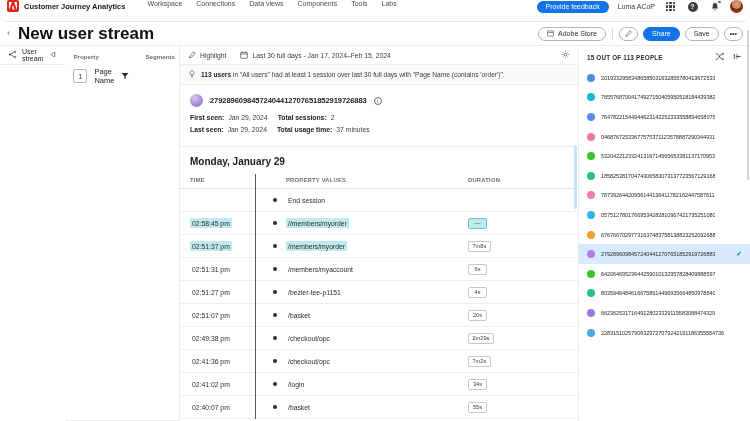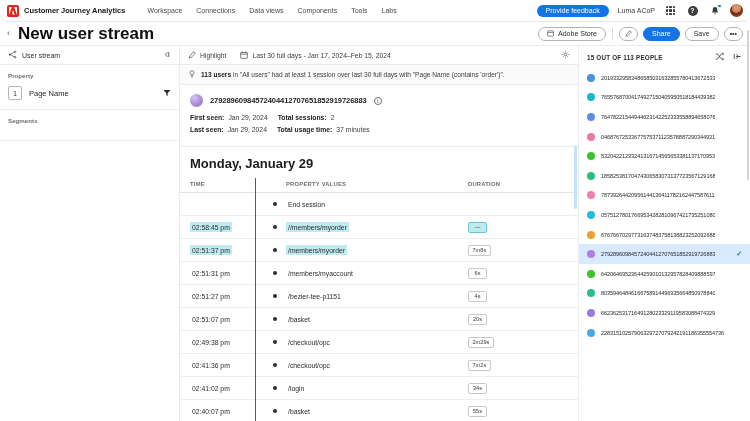--- a/index.html
+++ b/index.html
@@ -9,21 +9,21 @@
     font-size: 7px;
     color: #2c2c2c;
     background: #ffffff;
     overflow: hidden;
   }
   .app { width: 750px; height: 421px; display: flex; flex-direction: column; position: relative; }
 
   
   .topnav {
     height: 22px; flex: 0 0 22px;
-    display: flex; align-items: center;
+    display: flex; align-items: flex-start;
     border-bottom: 1px solid #e8e8e8;
     background: #fff; padding: 0 7px; border-radius: 8px;
   }
   .brand { display: flex; align-items: center; gap: 5px; margin-right: 22px; }
   .brand-logo {
     width: 12px; height: 12px; background: #e1251b;
     border-radius: 2px; display: flex; align-items: center; justify-content: center;
   }
   .brand-logo svg { display: block; }
   .brand-name { font-size: 7.5px; font-weight: bold; color: #181818; white-space: nowrap; }
@@ -71,21 +71,21 @@
   .btn.primary { background: #1473e6; border-color: #1473e6; color: #fff; }
   .btn.square { padding: 2.5px 5px; }
   .sep-v { width: 1px; height: 12px; background: #dcdcdc; margin: 0 1px; }
 
   
   .body { flex: 1 1 auto; display: flex; min-height: 0; background: #f5f5f5; }
 
   
   .leftpanel {
     width: 180px; flex: 0 0 180px; background: #fff;
-    display: flex; flex-direction: column; border-right: 1px solid #ececec;
+    display: flex; border-right: 1px solid #ececec;
   }
   .lp-header {
     height: 19px; display: flex; align-items: center; padding: 0 8px;
     border-bottom: 1px solid #ececec; gap: 5px;
   }
   .lp-header-label { font-size: 7px; color: #2c2c2c; }
   .collapse-icon { margin-left: auto; cursor: pointer; color:#3c3c3c; }
   .lp-section { padding: 7px 8px 9px 8px; border-bottom: 1px solid #ececec; }
   .lp-section-title { font-size: 6.2px; font-weight: bold; color: #6e6e6e; margin-bottom: 7px; }
   .pill-row { display: flex; align-items: center; gap: 7px; }
@@ -137,21 +137,21 @@
   .uc-id { font-size: 7.6px; font-weight: bold; color: #1c1c1c; letter-spacing: -0.1px; }
   .info-circle {
     width: 8px; height: 8px; border-radius: 50%; border: 1px solid #6e6e6e;
     color: #6e6e6e; font-size: 5.8px; line-height: 6.6px; text-align: center;
     font-family: "Liberation Serif", serif; cursor: pointer;
   }
   .uc-meta { margin-top: 7px; font-size: 6.8px; color: #3c3c3c; }
   .uc-meta div { margin-bottom: 5px; display: flex; gap: 4px; }
   .uc-meta b { font-weight: bold; color: #1c1c1c; }
 
-  .day-head { padding: 9px 10px 7px 10px; font-size: 13px; font-weight: bold; color: #1c1c1c; }
+  .day-head { padding: 9px 10px 7px 10px; font-size: 10px; font-weight: bold; color: #1c1c1c; }
 
   
   .tl { position: relative; }
   .tl-spine { position: absolute; left: 75px; top: 0; bottom: 0; width: 1.2px; background: #5a5a5a; }
   table.tl-table { width: 100%; border-collapse: collapse; table-layout: fixed; }
   table.tl-table th {
     font-size: 5.8px; font-weight: bold; color: #6e6e6e; text-align: left;
     padding: 3px 0 5px 0; border-bottom: 1px solid #e4e4e4; letter-spacing: 0.25px;
   }
   table.tl-table td { padding: 0; border-bottom: 1px solid #eeeeee; height: 23px; vertical-align: middle; }

